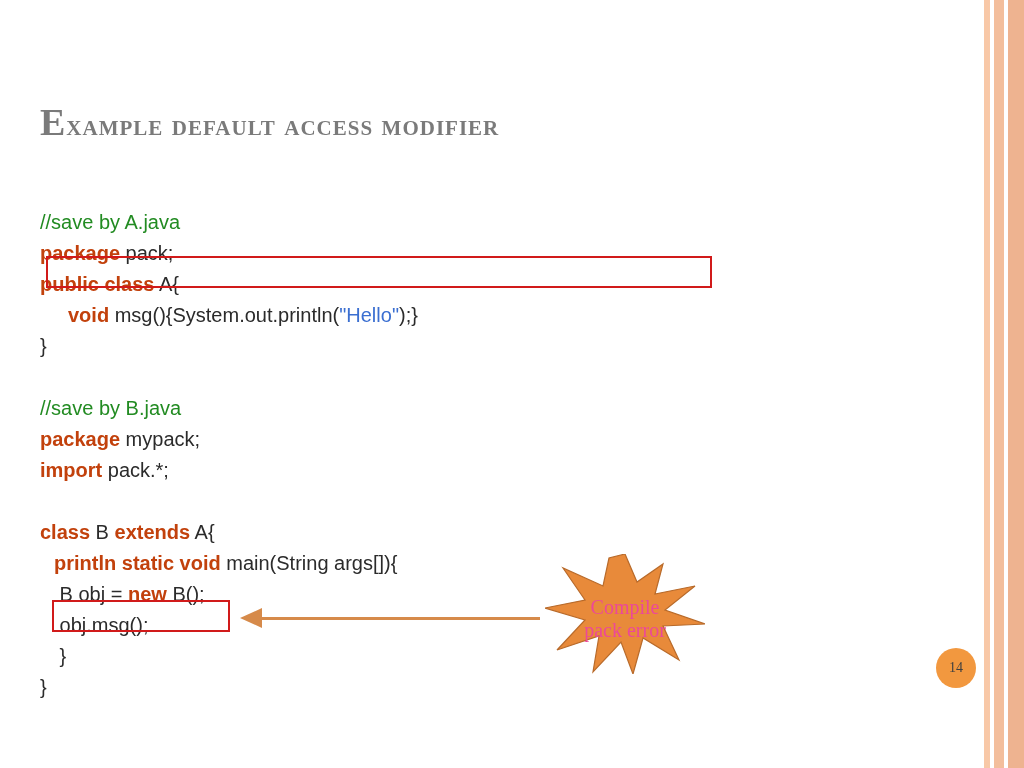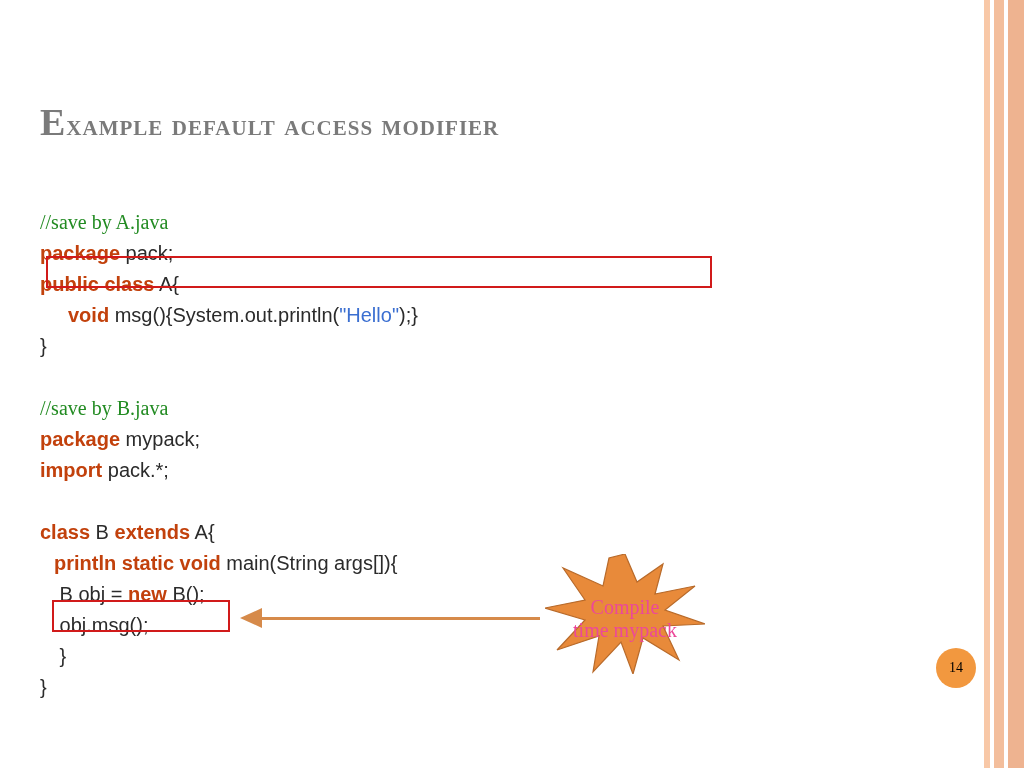--- a/index.html
+++ b/index.html
@@ -39,21 +39,21 @@
   .title .first { font-size: 38px; }
 
   .code {
     font-family: Verdana, Geneva, sans-serif;
     font-size: 20px;
     line-height: 1.55;
     color: #2b2b2b;
     white-space: pre;
     position: relative;
   }
-  .comment { color: #228b22; font-family: Liberation Serif, serif; }
+  .comment { color: #228b22; }
   .kw      { color: #c2410c; font-weight: bold; }
   .str     { color: #3b6fd1; }
   .ind1 { display: inline-block; width: 28px; }
   .ind2 { display: inline-block; width: 14px; }
 
   .redbox {
     position: absolute;
     border: 2px solid #d11a1a;
     pointer-events: none;
   }
@@ -107,21 +107,21 @@
 
   
   .pagenum {
     position: absolute;
     right: 48px;
     bottom: 80px;
     width: 40px;
     height: 40px;
     border-radius: 50%;
     background: #f2983f;
-    color: #000000;
+    color: #404040;
     font-size: 14px;
     font-family: Georgia, serif;
     display: flex;
     align-items: center;
     justify-content: center;
   }
 </style>
 </head>
 <body>
 
@@ -156,20 +156,20 @@
   <div class="arrow">
     <div class="arrow-line"></div>
     <div class="arrow-head"></div>
   </div>
 
   <div class="burst">
     <svg viewBox="0 0 160 120">
       <polygon points="80,0 92,28 118,10 110,40 150,32 120,56 160,70 118,72 134,106 98,84 88,120 76,88 48,118 54,82 12,96 40,66 0,54 40,46 18,14 58,32 64,4" fill="#e88a3a" stroke="#b86a2a" stroke-width="1.2"></polygon>
     </svg>
     <div class="burst-label">
-      <span>Compile</span><br><span>time mypack</span>
+      <span>Compile</span><br><span>pack error</span>
     </div>
   </div>
 
   <div class="pagenum">
     <span>14</span>
   </div>
 </div>
 
 </body></html>

